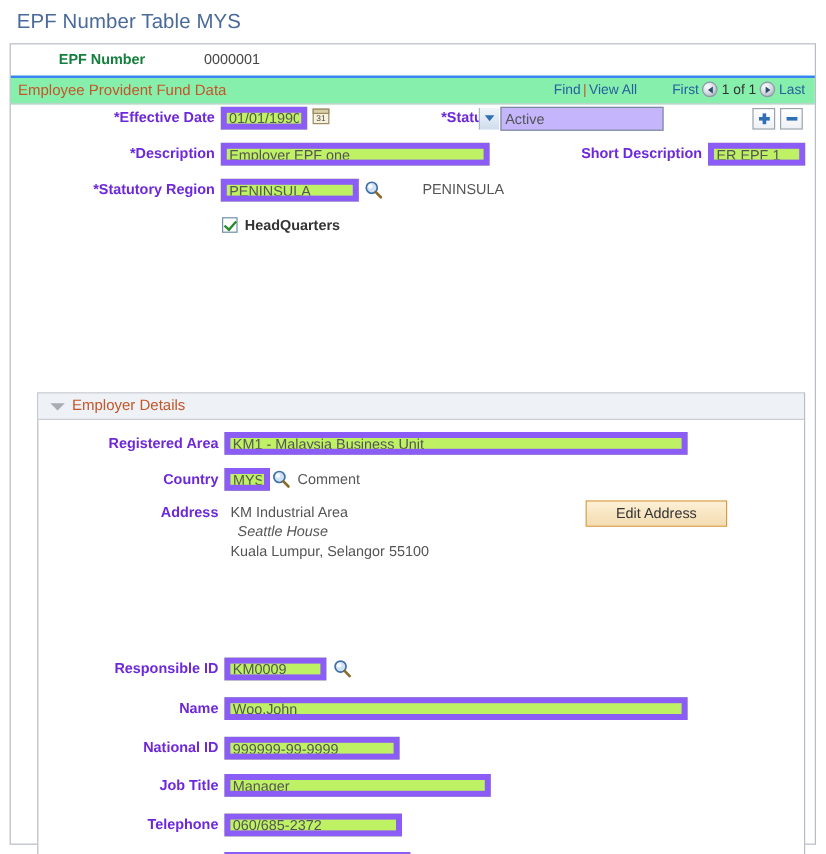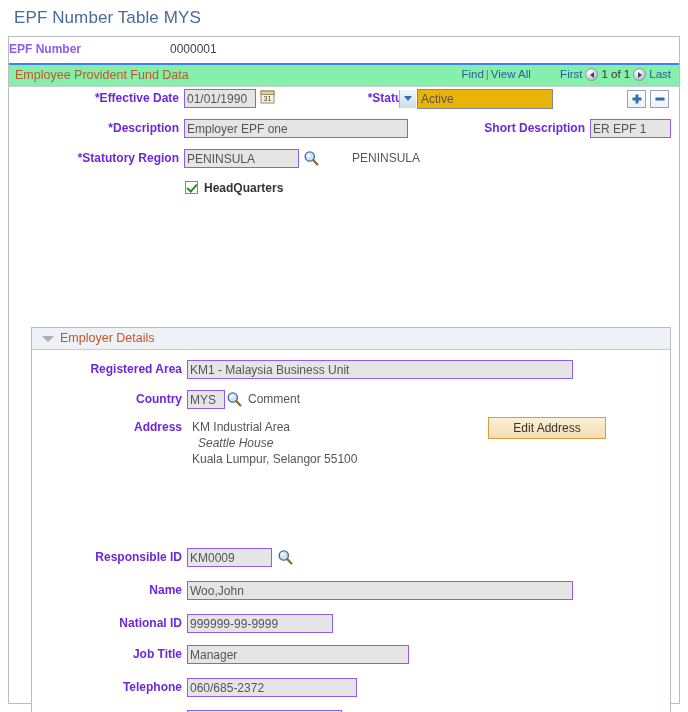--- a/index.html
+++ b/index.html
@@ -38,23 +38,23 @@
   }
 
   
   .keyrow {
     padding: 5px 0 4px 0;
     height: 17px;
   }
   .keyrow .lbl {
     display: inline-block;
     width: 152px;
-    text-align: left;
+    text-align: center;
     font-weight: bold;
-    color: #8b5cf6;
+    color: #15803d;
     font-size: 12px;
   }
   .keyrow .val {
     display: inline-block;
     margin-left: 9px;
     color: #444;
     font-size: 12px;
   }
 
   
@@ -128,41 +128,41 @@
     font-weight: bold;
     font-size: 12px;
     color: #6d28d9;
     top: 4px;
   }
 
   input.tf, textarea.tf {
     font-family: "Liberation Sans", sans-serif;
     font-size: 12px;
     color: #555;
-    border: 1px solid #8b5cf6;
-    background: #e5e5e5;
+    border: 5px solid #8b5cf6;
+    background: #bef264;
     padding: 1px 2px;
     box-sizing: border-box;
     height: 19px;
     position: absolute;
     top: 2px;
   }
   textarea.tf {
     height: auto;
     resize: none;
     padding: 2px 3px;
     line-height: 14px;
     overflow: hidden;
   }
   select.sel {
     font-family: "Liberation Sans", sans-serif;
     font-size: 12px;
     color: #555;
     border: 1px solid #7d8b99;
-    background: #eab308;
+    background: #c4b5fd;
     height: 20px;
     position: absolute;
     top: 2px;
     box-sizing: border-box;
     -webkit-appearance: none;
     -moz-appearance: none;
     appearance: none;
     padding: 0 20px 0 3px;
   }
   .sel-wrap { position: absolute; }
@@ -483,21 +483,21 @@
         <input class="tf" style="left: 155px; width: 146px;" value="999999-99-9999">
       </div>
 
       <div class="row" style="height:33px;">
         <span class="lbl-r" style="left:0px; width:150px;">Job Title</span>
         <input class="tf" style="left: 155px; width: 222px;" value="Manager">
       </div>
 
       <div class="row" style="height:32px;">
         <span class="lbl-r" style="left:0px; width:150px;">Telephone</span>
-        <input class="tf" style="left: 155px; width: 170px;" value="060/685-2372">
+        <input class="tf" style="left: 155px; width: 148px;" value="060/685-2372">
       </div>
 
       <div class="row" style="height:30px;">
 
         <input class="tf" style="left: 155px; width: 155px;" value="">
       </div>
 
     </div>
   </div>
 

